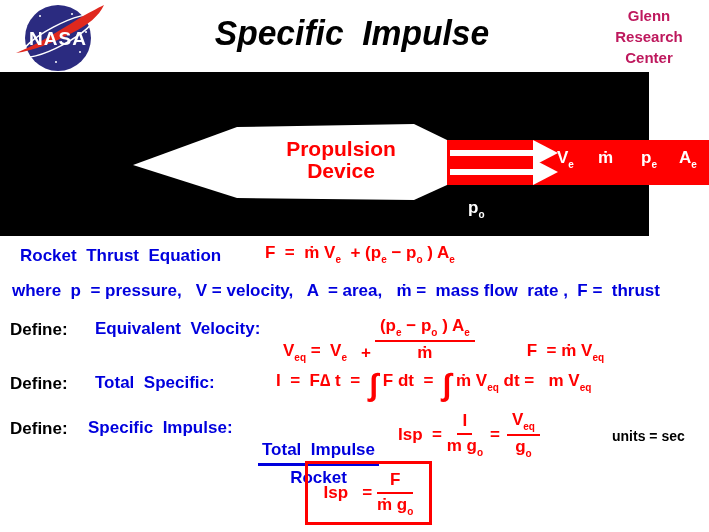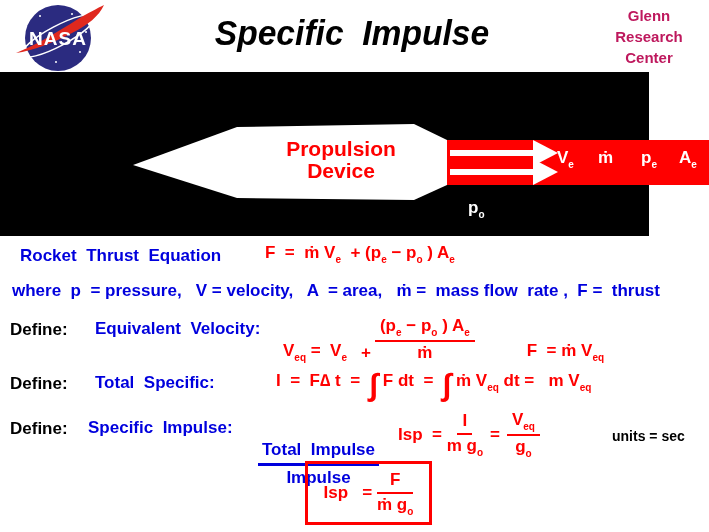--- a/index.html
+++ b/index.html
@@ -127,21 +127,21 @@
   </div>
 
   <span class="lbl blk" style="left:10px;top:374px">Define:</span>
   <span class="lbl blue" style="left:95px;top:373px">Total  Specific:</span>
   <span class="eq total-eq"><span class="tk">I  =  F</span><span class="tk">∆</span><span class="tk"> t  =  </span><span class="tk int">∫</span><span class="tk"> F dt  =  </span><span class="tk int">∫</span><span class="tk"> </span><span class="tk">ṁ</span><span class="tk"> V</span><span class="tk sub">eq</span><span class="tk"> dt =   m V</span><span class="tk sub">eq</span></span>
 
   <span class="lbl blk" style="left:10px;top:419px">Define:</span>
   <span class="lbl blue" style="left:88px;top:418px">Specific  Impulse:</span>
   <span class="ratio">
     <span class="num tk">Total  Impulse</span>
-    <span class="den tk">Impulse</span>
+    <span class="den tk">Rocket</span>
   </span>
   <div class="eq isp-eq">
     <span><span class="tk">Isp  = </span></span>
     <span class="frac">
       <span class="num"><span class="tk">I</span></span>
       <span class="den"><span class="tk">m g</span><span class="tk sub">o</span></span>
     </span>
     <span class="mid">=</span>
     <span class="frac">
       <span class="num"><span class="tk">V</span><span class="tk sub">eq</span></span>

